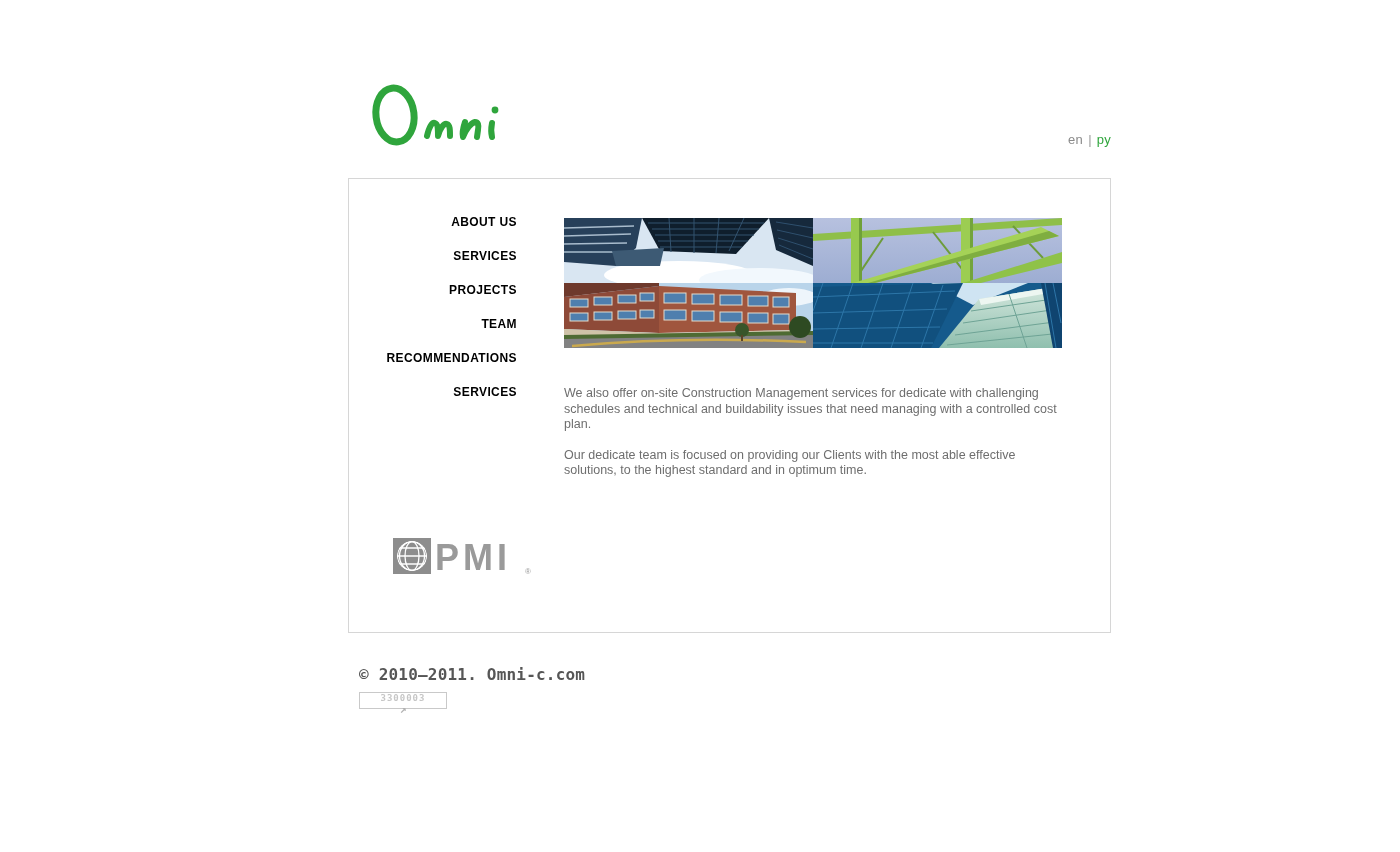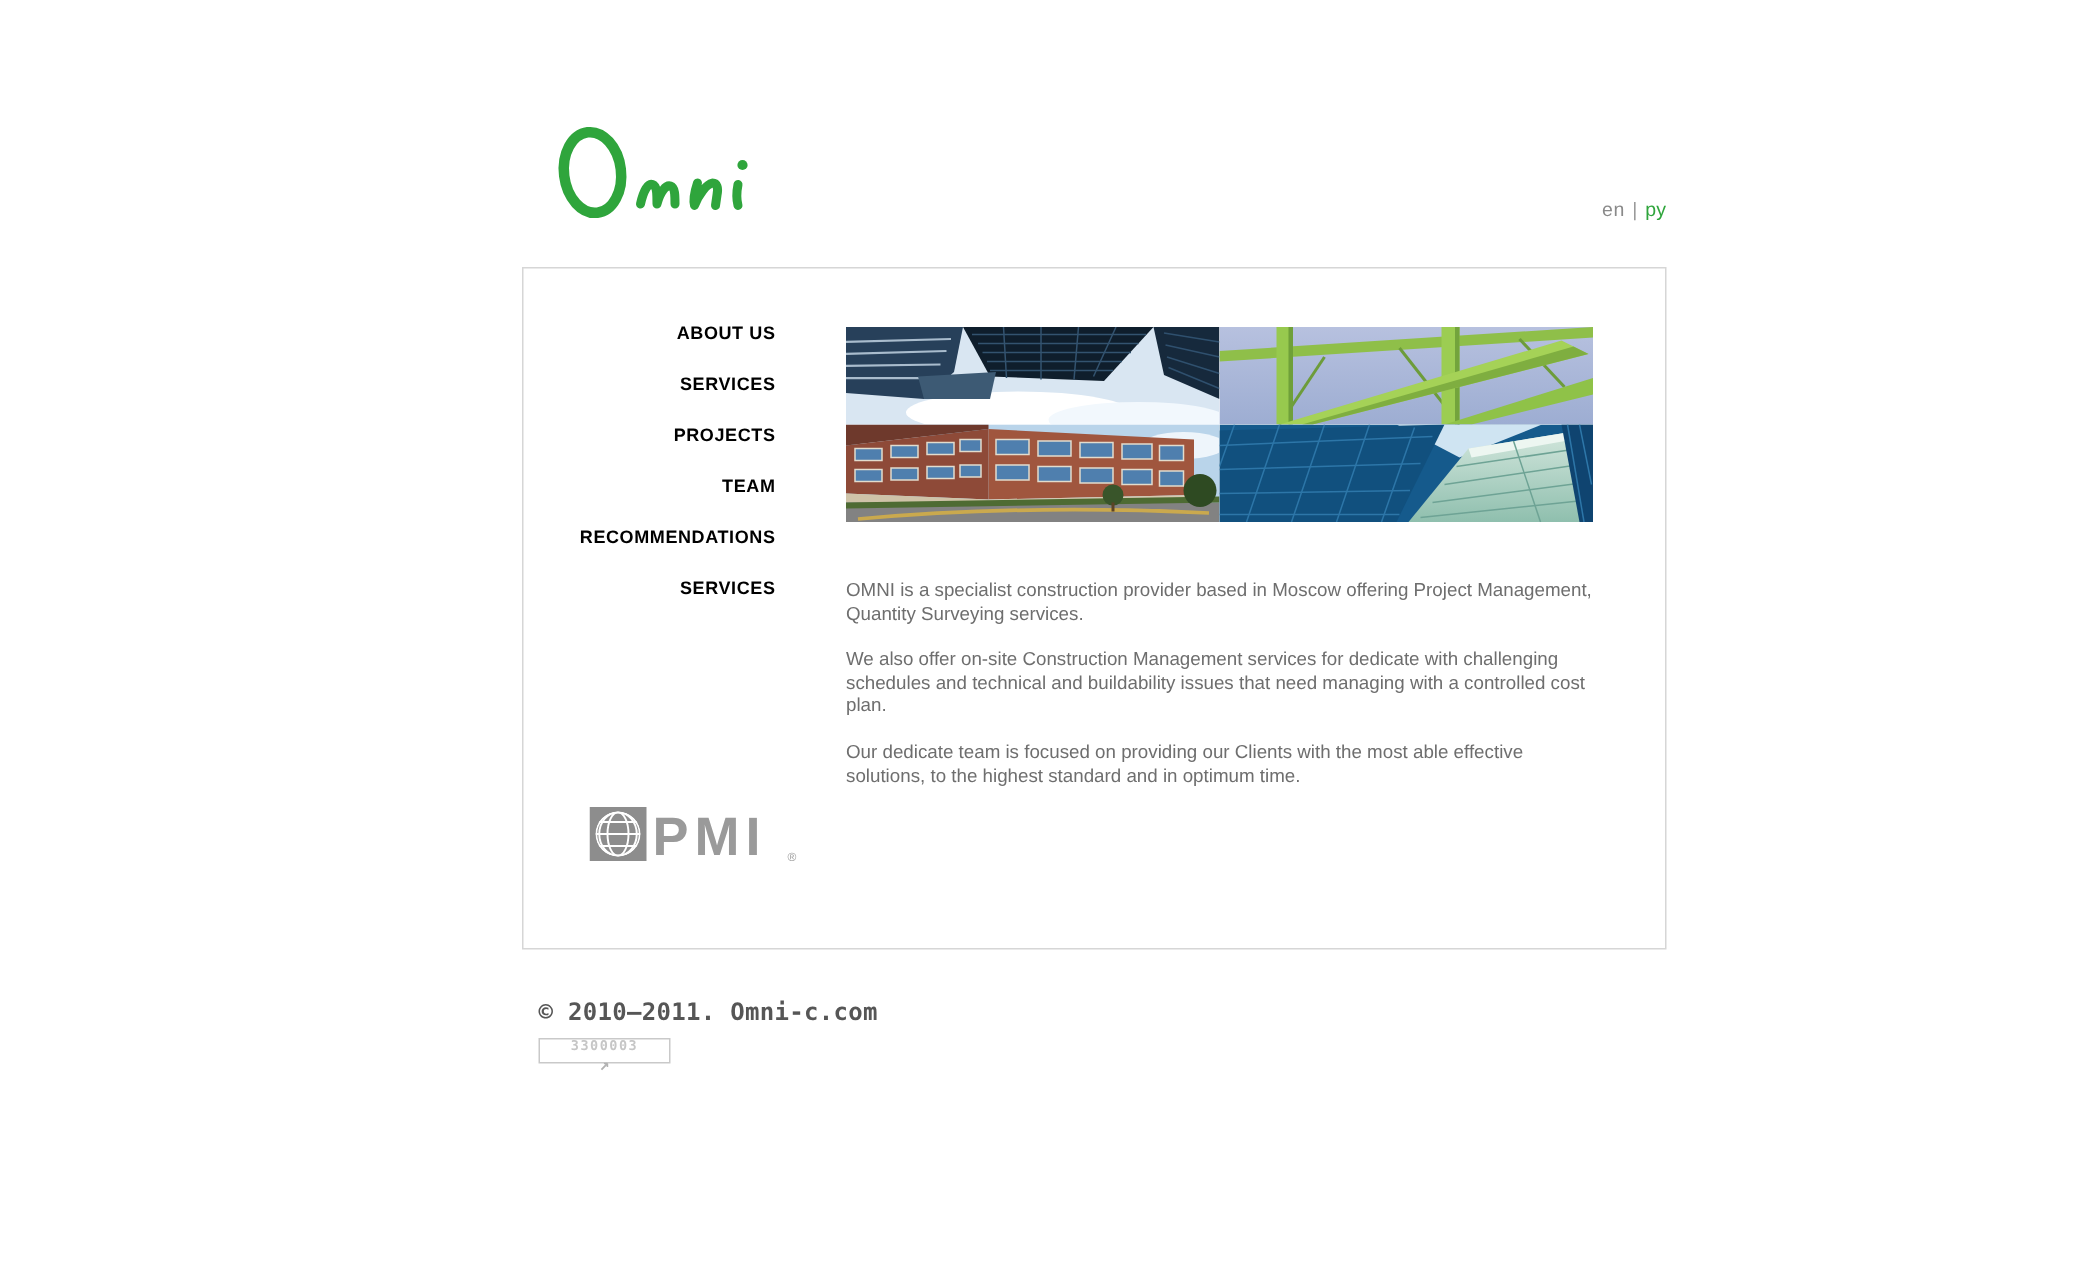--- a/index.html
+++ b/index.html
@@ -211,21 +211,20 @@
         </g>
         <polygon points="228,0 249,0 249,65 240,65" fill="#0f4470"></polygon>
         <g stroke="#2d76a8" stroke-width="1">
           <line x1="232" y1="0" x2="243" y2="65"></line>
             <line x1="240" y1="0" x2="248" y2="40"></line>
         </g>
       </svg>
     </div>
 
     <div class="text-col">
-      <p>OMNI is a specialist construction provider based in Moscow offering Project Management, Quantity Surveying services.</p>
       <p>We also offer on-site Construction Management services for dedicate with challenging schedules and technical and buildability issues that need managing with a controlled cost plan.</p>
       <p>Our dedicate team is focused on providing our Clients with the most able effective solutions, to the highest standard and in optimum time.</p>
     </div>
 
     <svg class="pmi" viewBox="0 0 142 42">
       <defs>
           <clipPath id="pmiGlobe">
             <circle cx="19" cy="21" r="15"></circle>
           </clipPath>
         </defs>

